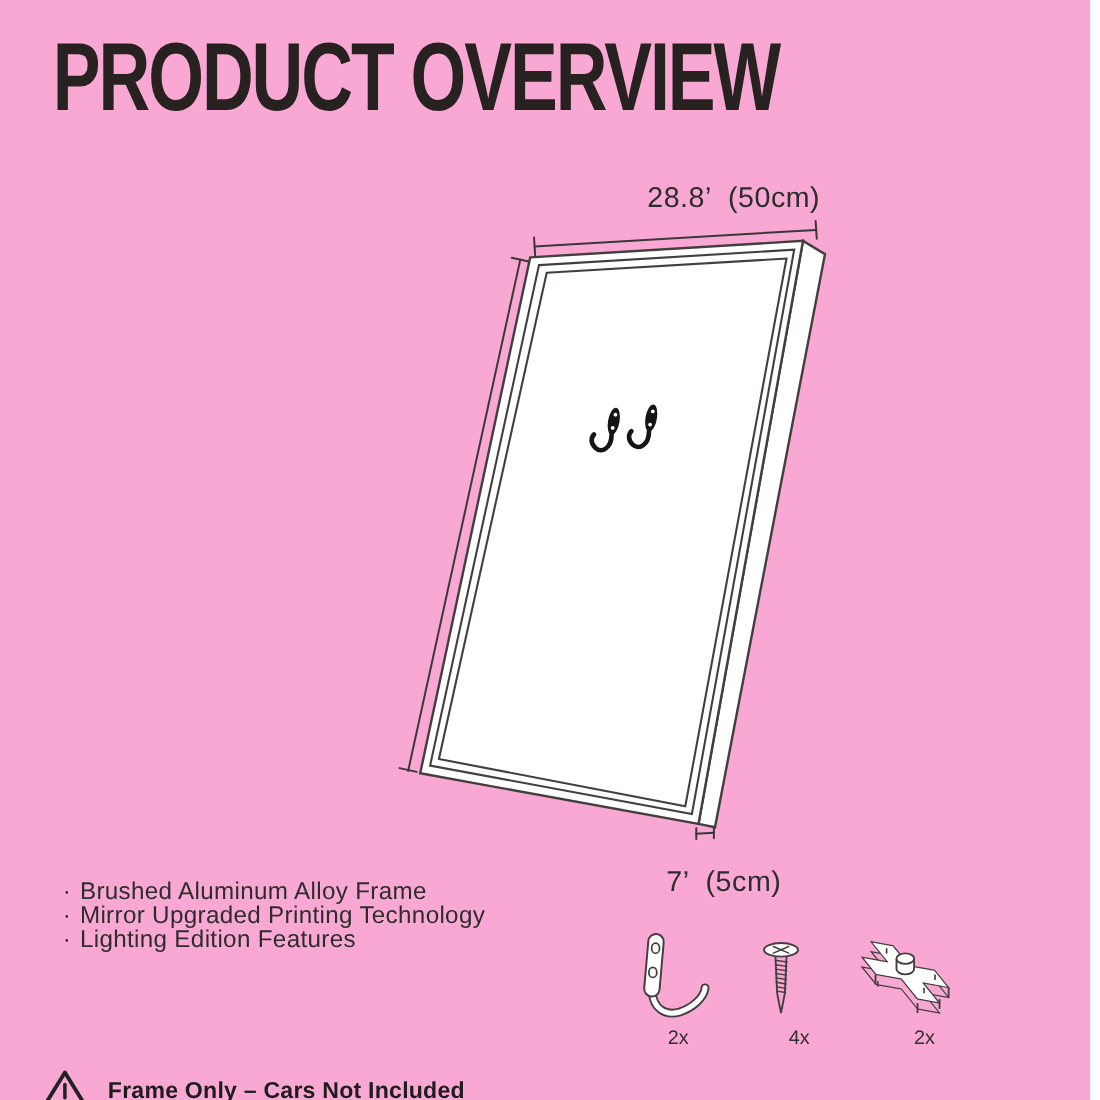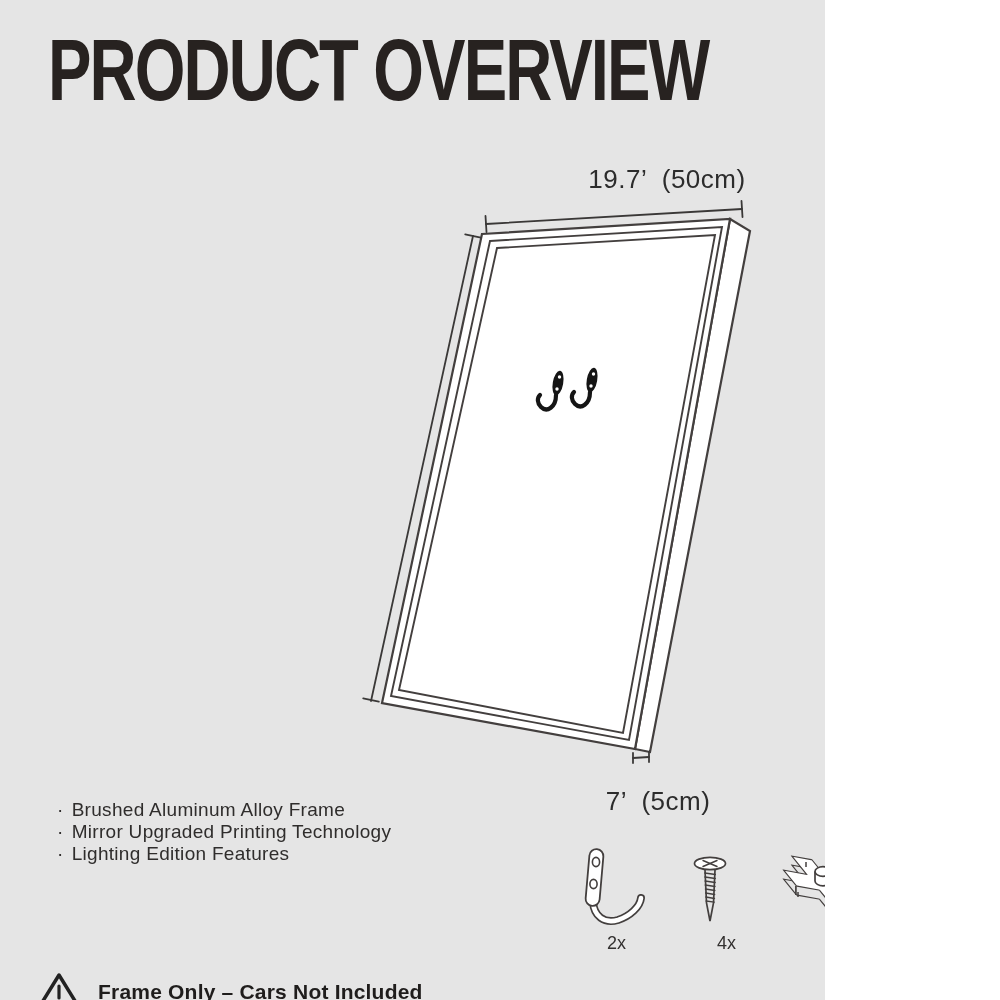--- a/index.html
+++ b/index.html
@@ -1,26 +1,26 @@
 <!DOCTYPE html>
 <html><head>
 <meta charset="utf-8">
 <style>
   html,body{margin:0;padding:0;background:#ffffff;}
-  .page{position:relative;width:825px;height:1000px;background:#e5e5e5;overflow:hidden;
+  .page{position:relative;width:991px;height:1000px;background:#f9a8d4;overflow:hidden;
         font-family:"Liberation Sans", sans-serif;color:#2c2c2c;}
   .title{position:absolute;left:48px;top:26px;font-size:88px;font-weight:bold;
          letter-spacing:-2.5px;color:#272220;white-space:nowrap;
          transform:scaleX(0.74);transform-origin:left top;line-height:1.0;}
   .dim-label{position:absolute;font-size:26px;color:#2c2c2c;letter-spacing:0.5px;
              text-align:center;width:220px;white-space:pre;}
   .dim-top{left:557px;top:164px;}
   .dim-left{left:187px;top:563px;}
   .dim-bottom{left:548px;top:786px;}
-  .features{position:absolute;left:57px;top:799px;font-size:19px;color:#2f2d2c;
+  .features{position:absolute;left:57px;top:799px;font-size:22px;color:#2f2d2c;
             letter-spacing:0.3px;}
   .feature-line{height:21.8px;line-height:21.8px;white-space:nowrap;}
   .feature-line .bullet{margin-right:8px;}
   .warning{position:absolute;left:36px;top:972px;display:flex;align-items:center;gap:16px;}
   .warning-text{font-size:21px;font-weight:bold;color:#1f1d1c;letter-spacing:0.2px;white-space:nowrap;}
   .qty{position:absolute;top:933px;font-size:18px;color:#333130;text-align:right;width:60px;}
   .qty-hook{left:566px;}
   .qty-screw{left:676px;}
   .qty-bracket{left:790px;}
   svg{display:block;}
@@ -119,21 +119,21 @@
         <line x1="806" y1="862" x2="806" y2="867"></line>
         <line x1="850" y1="886" x2="850" y2="891"></line>
         <line x1="798" y1="892" x2="798" y2="897"></line>
         <line x1="840" y1="898" x2="840" y2="903"></line>
       </g>
     </g>
   </svg>
 
   <div class="title">PRODUCT OVERVIEW</div>
 
-  <div class="dim-label dim-top">19.7’  (50cm)</div>
+  <div class="dim-label dim-top">28.8’  (50cm)</div>
   <div class="dim-label dim-bottom">7’  (5cm)</div>
 
   <div class="features">
     <div class="feature-line">
       <span class="bullet">·</span><span>Brushed Aluminum Alloy Frame</span>
     </div>
     <div class="feature-line">
       <span class="bullet">·</span><span>Mirror Upgraded Printing Technology</span>
     </div>
     <div class="feature-line">

